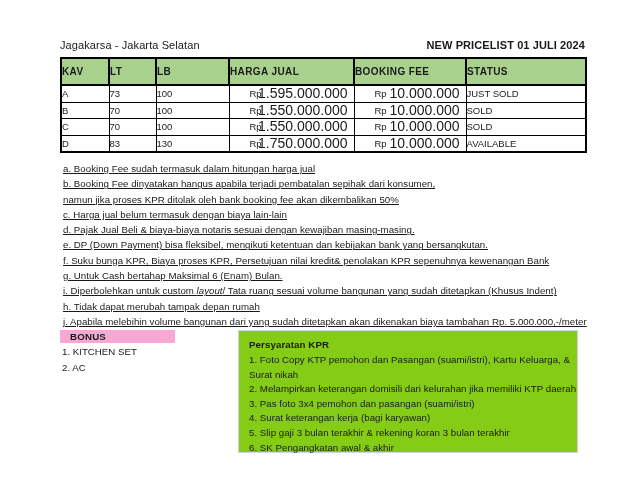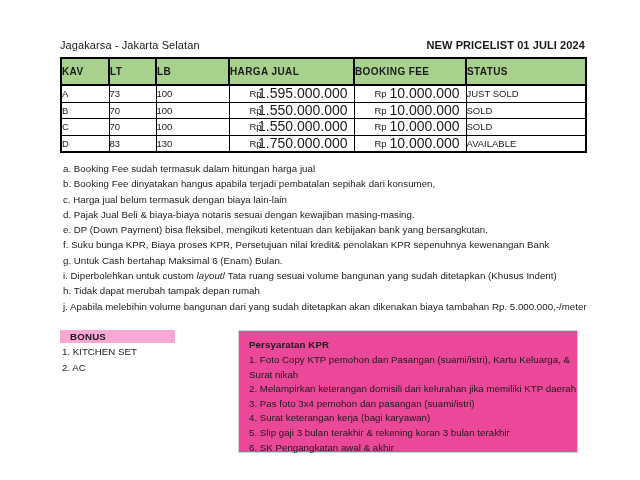--- a/index.html
+++ b/index.html
@@ -63,21 +63,21 @@
   td.amt{
     text-align:right;
     padding-right:6px;
     border-left:none;
     font-size:14px;
   }
   td.stat{font-size:9.5px;}
 
   
   .notes{
-    position:absolute;left:63px;top:149px;width:545px;
+    position:absolute;left:63px;top:149px;width:545px;text-decoration:underline;
   }
   .notes .ln{
     font-size:9.7px;
     line-height:15.3px;
     white-space:nowrap;
     letter-spacing:.02px;
   }
   .notes .ln i{font-style:italic;}
 
   
@@ -94,21 +94,21 @@
     font-size:9.7px;line-height:15.3px;
     padding-left:2px;margin-top:1px;
     white-space:nowrap;
   }
 
   
   .kpr{
     position:absolute;left:238px;top:318px;
     width:340px;height:123px;
     border:1px solid #d4d4d4;
-    background:#ec4899;
+    background:#84cc16;
     box-sizing:border-box;
     padding:7px 0 0 10px;
   }
   .kpr-head{
     font-size:9.7px;font-weight:700;
     line-height:14px;margin-bottom:1px;
     letter-spacing:.1px;
   }
   .kpr-item{
     font-size:9.7px;line-height:14.6px;
@@ -186,20 +186,21 @@
         <td class="rp">Rp</td>
         <td class="amt">10.000.000</td>
         <td class="stat">AVAILABLE</td>
       </tr>
     </tbody>
   </table>
 
   <div class="notes">
     <div class="ln">a. Booking Fee sudah termasuk dalam hitungan harga jual</div>
     <div class="ln">b. Booking Fee dinyatakan hangus apabila terjadi pembatalan sepihak dari konsumen,</div>
+    <div class="ln">namun jika proses KPR ditolak oleh bank booking fee akan dikembalikan 50%</div>
     <div class="ln">c. Harga jual belum termasuk dengan biaya lain-lain</div>
     <div class="ln">d. Pajak Jual Beli &amp; biaya-biaya notaris sesuai dengan kewajiban masing-masing.</div>
     <div class="ln">e. DP (Down Payment) bisa fleksibel, mengikuti ketentuan dan kebijakan bank yang bersangkutan.</div>
     <div class="ln">f. Suku bunga KPR, Biaya proses KPR, Persetujuan nilai kredit&amp; penolakan KPR sepenuhnya kewenangan Bank</div>
     <div class="ln">g. Untuk Cash bertahap Maksimal 6 (Enam) Bulan.</div>
     <div class="ln"><span>i. Diperbolehkan untuk custom </span><i>layout</i><span>/ Tata ruang sesuai volume bangunan yang sudah ditetapkan (Khusus Indent)</span></div>
     <div class="ln">h. Tidak dapat merubah tampak depan rumah</div>
     <div class="ln">j. Apabila melebihin volume bangunan dari yang sudah ditetapkan akan dikenakan biaya tambahan  Rp. 5.000.000,-/meter</div>
   </div>
 

